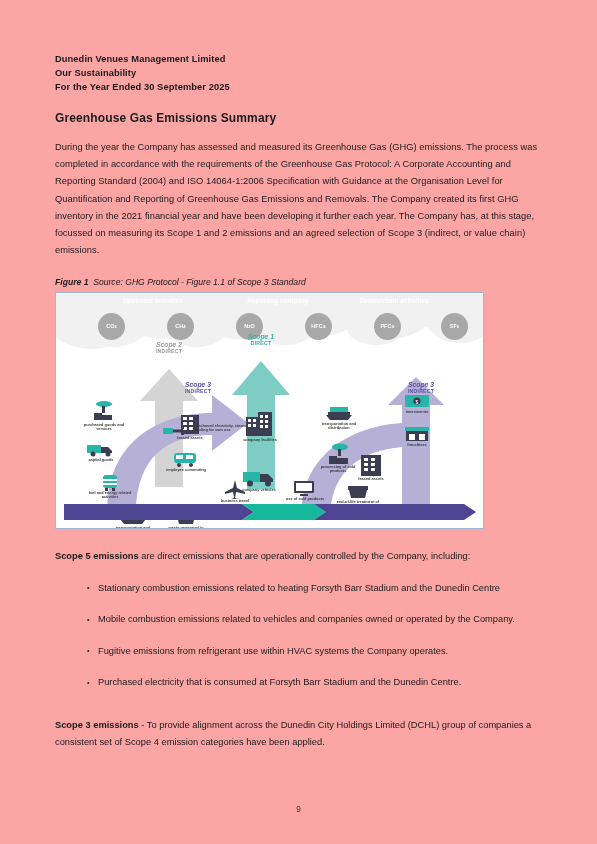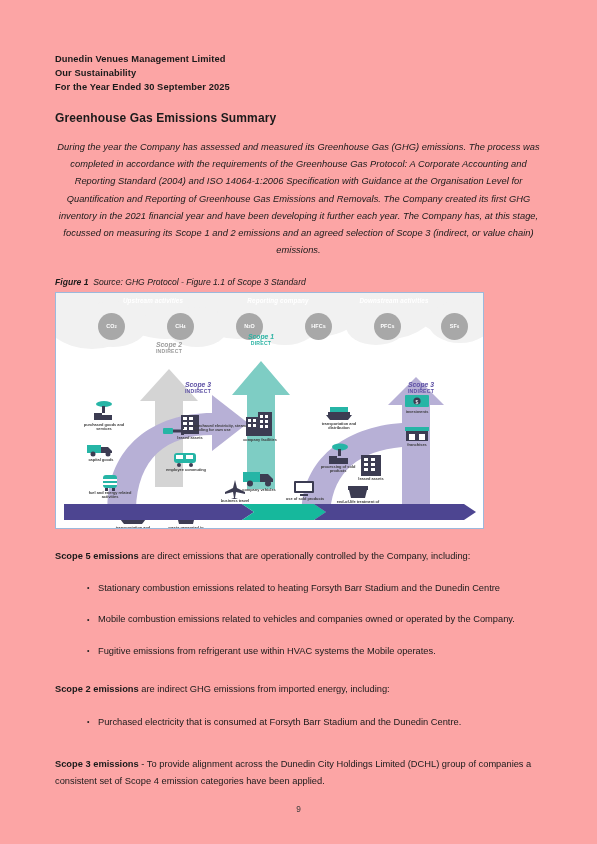--- a/index.html
+++ b/index.html
@@ -19,23 +19,22 @@
     position:absolute;
     left:55px; top:52px; width:487px;
   }
   .hdr{
     font-size:9.3px; font-weight:bold; line-height:14.2px; letter-spacing:.01em;
   }
   .section-title{
     font-size:12px; font-weight:bold; margin-top:16px; letter-spacing:.01em;
   }
   .para{
-    font-size:9.3px; line-height:17.3px; margin-top:14px; text-align:center;
+    font-size:9.3px; line-height:17.3px; margin-top:14px; text-align:left;
     letter-spacing:.005em;
-    font-style:italic;
   }
   .fig-caption{
     font-size:8.6px; margin-top:17px; font-style:italic;
   }
   .fig-caption b{font-weight:bold;}
 
   
   .figure{
     position:relative;
     margin-top:5px;
@@ -338,26 +337,23 @@
       <div class="botbar-txt" style="left:186px;width:72px;">Reporting company</div>
       <div class="botbar-txt" style="left:258px;width:160px;">Downstream activities</div>
     </div>
 
     <div class="lead">
       <b>Scope 5 emissions</b><span> are direct emissions that are operationally controlled by the Company, including:</span>
     </div>
     <ul class="bul">
       <li>Stationary combustion emissions related to heating Forsyth Barr Stadium and the Dunedin Centre</li>
       <li>Mobile combustion emissions related to vehicles and companies owned or operated by the Company.</li>
-      <li>Fugitive emissions from refrigerant use within HVAC systems the Mobile operates.</li>
+      <li>Fugitive emissions from refrigerant use within HVAC systems the Company operates.</li>
     </ul>
 
-    <div class="lead" style="margin-top:22px;">
-      <b>Scope 2 emissions</b><span> are indirect GHG emissions from imported energy, including:</span>
-    </div>
     <ul class="bul">
       <li>Purchased electricity that is consumed at Forsyth Barr Stadium and the Dunedin Centre.</li>
     </ul>
 
     <div class="lead" style="margin-top:26px;">
       <b>Scope 3 emissions</b><span> - To provide alignment across the Dunedin City Holdings Limited (DCHL) group of companies a consistent set of Scope 4 emission categories have been applied.</span>
     </div>
 
   </div>
 

